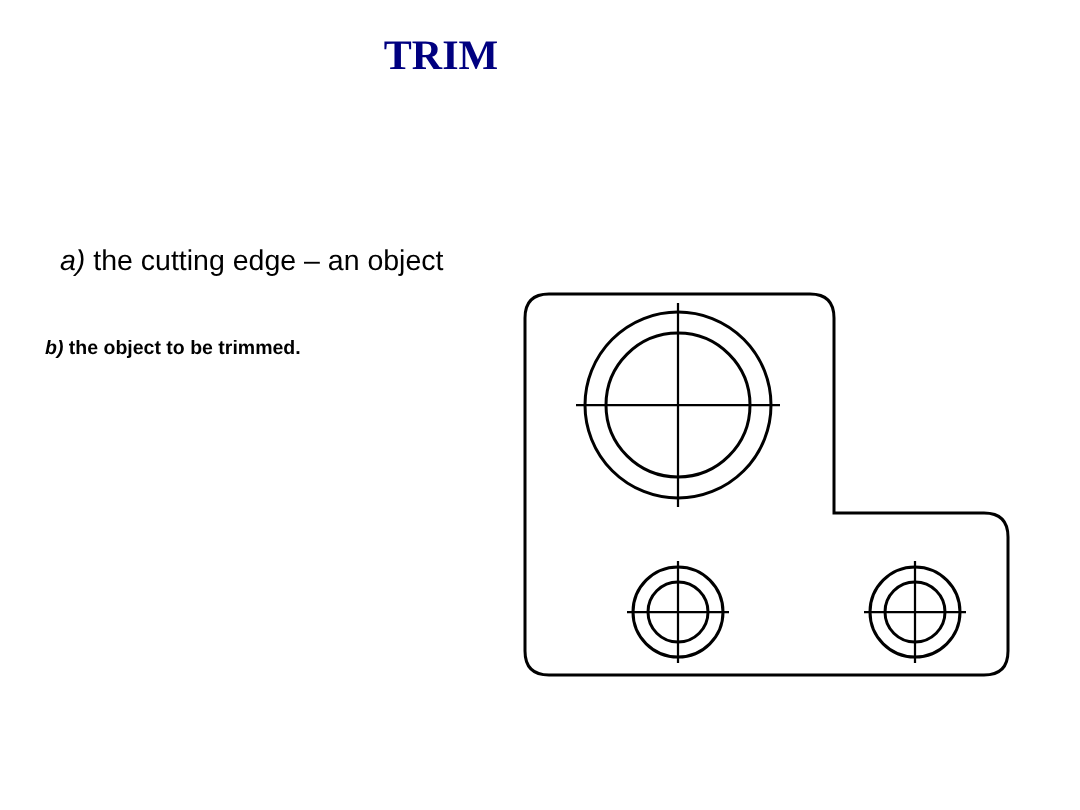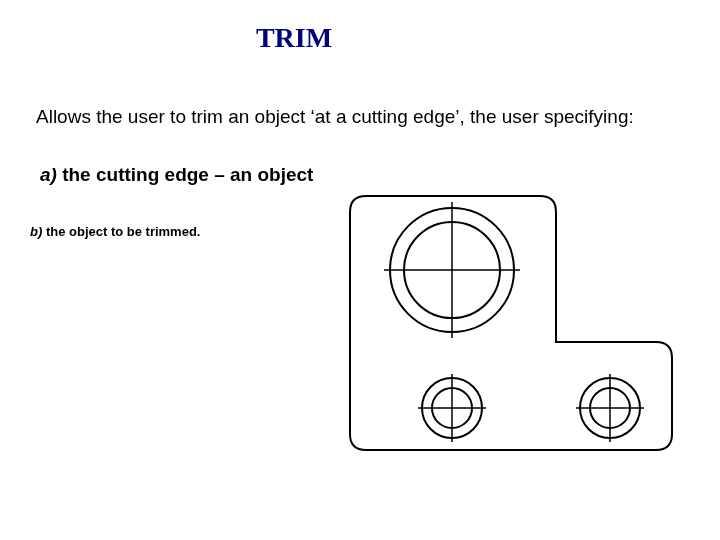--- a/index.html
+++ b/index.html
@@ -32,21 +32,21 @@
     top: 106px;
     left: 36px;
     font-size: 19px;
     color: #000000;
   }
   .point-a {
     position: absolute;
     top: 164px;
     left: 40px;
     font-size: 19px;
-    font-weight: bold;
+    font-weight: normal;
     color: #000000;
   }
   .point-a .it { font-style: italic; }
   .point-b {
     position: absolute;
     top: 224px;
     left: 30px;
     font-size: 13px;
     font-weight: bold;
     color: #000000;
@@ -63,21 +63,20 @@
     display: block;
   }
 </style>
 </head>
 <body>
 
 <div class="slide">
 
   <div class="title">TRIM</div>
 
-  <div class="intro">Allows the user to trim an object ‘at a cutting edge’, the user specifying:</div>
 
   <div class="point-a">
     <span class="it">a)</span><span> the cutting edge – an object</span>
   </div>
 
   <div class="point-b">
     <span class="it">b)</span><span> the object to be trimmed.</span>
   </div>
 
   <div class="figure">

